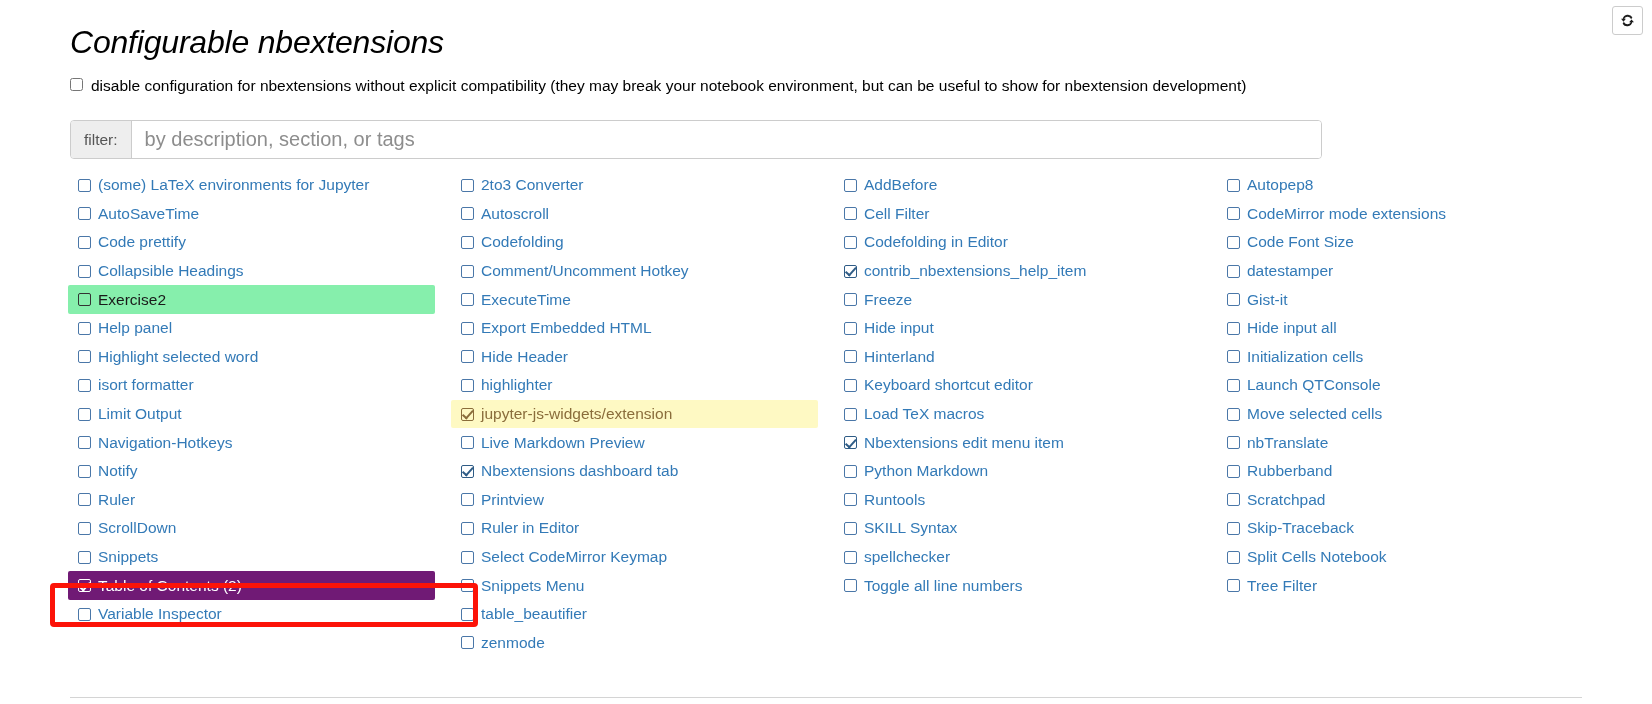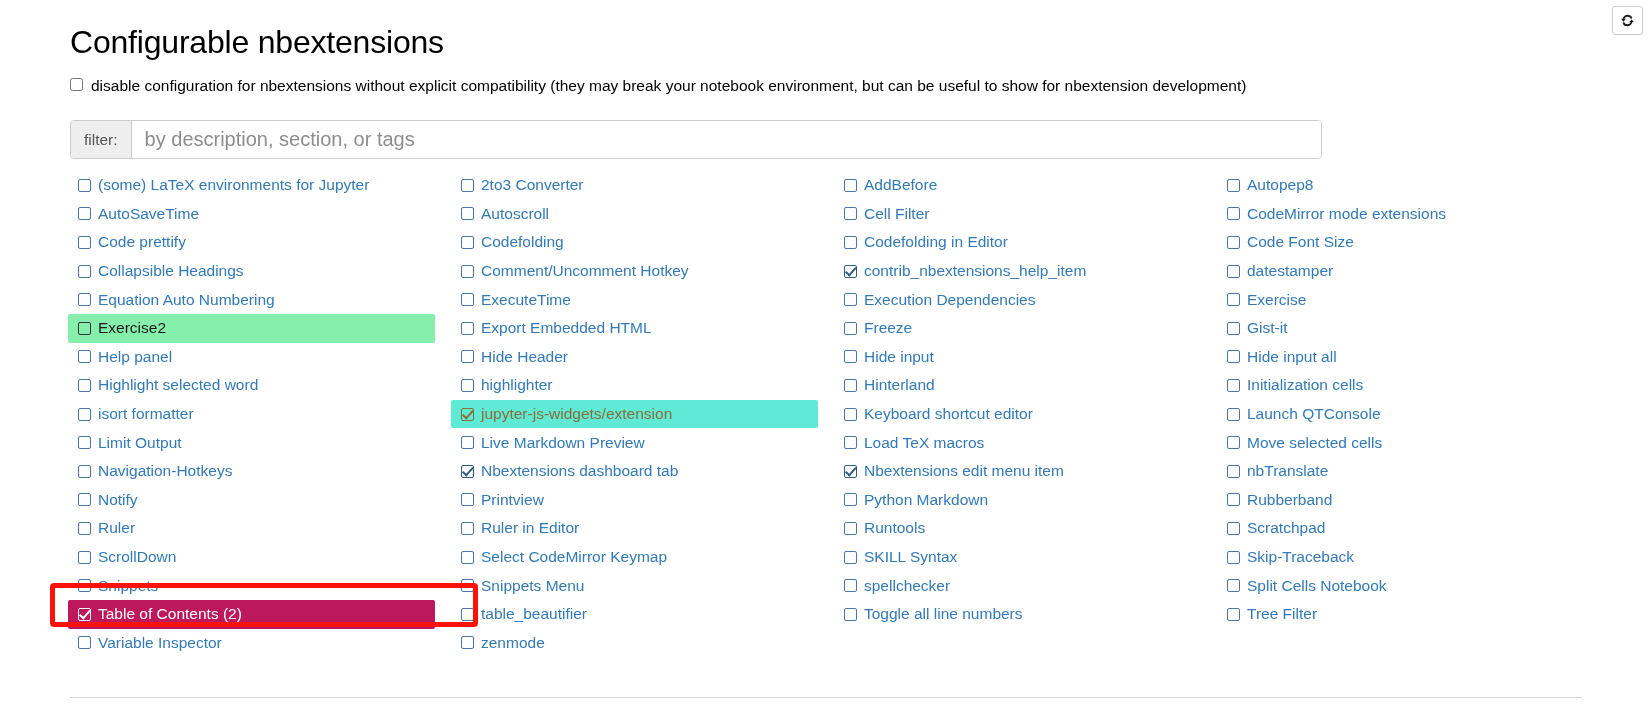--- a/index.html
+++ b/index.html
@@ -44,20 +44,21 @@
   }
 
   .title {
     margin: 0;
     padding: 22px 0 0 70px;
     font-size: 32px;
     font-weight: normal;
     line-height: 40px;
     color: #000000;
     letter-spacing: -0.2px;
+    font-style: italic;
   }
 
   
   .disable-row {
     margin: 14px 0 12px 0;
     padding-left: 70px;
     display: flex;
     align-items: flex-start;
     font-size: 15.5px;
     line-height: 20px;
@@ -169,28 +170,28 @@
 
   
   .ext-row.hovered {
     background: #86efac;
     color: #1a1a1a;
     align-items: center;
   }
   .ext-row.hovered .box.off { border-color: #333333; }
 
   .ext-row.warn {
-    background: #5eead4;
+    background: #fef9c3;
     color: #8a6d3b;
   }
   .ext-row.warn .box.on { border-color: #8a6d3b; }
   .ext-row.warn .box.on::after { border-color: #8a6d3b; }
 
   .ext-row.selected {
-    background: #be185d;
+    background: #701a75;
     color: #ffffff;
   }
   .ext-row.selected .box.on { border-color: #ffffff; }
   .ext-row.selected .box.on::after { border-color: #ffffff; }
 
   
   #annotation-box {
     position: absolute;
     left: 50px;
     top: 583px;
@@ -251,24 +252,20 @@
           <span>AutoSaveTime</span>
         </div>
         <div class="ext-row">
           <span class="box off"></span>
           <span>Code prettify</span>
         </div>
         <div class="ext-row">
           <span class="box off"></span>
           <span>Collapsible Headings</span>
         </div>
-        <div class="ext-row">
-          <span class="box off"></span>
-          <span>Equation Auto Numbering</span>
-        </div>
         <div class="ext-row hovered">
           <span class="box off"></span>
           <span>Exercise2</span>
         </div>
         <div class="ext-row">
           <span class="box off"></span>
           <span>Help panel</span>
         </div>
         <div class="ext-row">
           <span class="box off"></span>
@@ -393,24 +390,20 @@
         <div class="ext-row">
           <span class="box off"></span>
           <span>Codefolding in Editor</span>
         </div>
         <div class="ext-row">
           <span class="box on"></span>
           <span>contrib_nbextensions_help_item</span>
         </div>
         <div class="ext-row">
           <span class="box off"></span>
-          <span>Execution Dependencies</span>
-        </div>
-        <div class="ext-row">
-          <span class="box off"></span>
           <span>Freeze</span>
         </div>
         <div class="ext-row">
           <span class="box off"></span>
           <span>Hide input</span>
         </div>
         <div class="ext-row">
           <span class="box off"></span>
           <span>Hinterland</span>
         </div>
@@ -459,24 +452,20 @@
         <div class="ext-row">
           <span class="box off"></span>
           <span>Code Font Size</span>
         </div>
         <div class="ext-row">
           <span class="box off"></span>
           <span>datestamper</span>
         </div>
         <div class="ext-row">
           <span class="box off"></span>
-          <span>Exercise</span>
-        </div>
-        <div class="ext-row">
-          <span class="box off"></span>
           <span>Gist-it</span>
         </div>
         <div class="ext-row">
           <span class="box off"></span>
           <span>Hide input all</span>
         </div>
         <div class="ext-row">
           <span class="box off"></span>
           <span>Initialization cells</span>
         </div>

